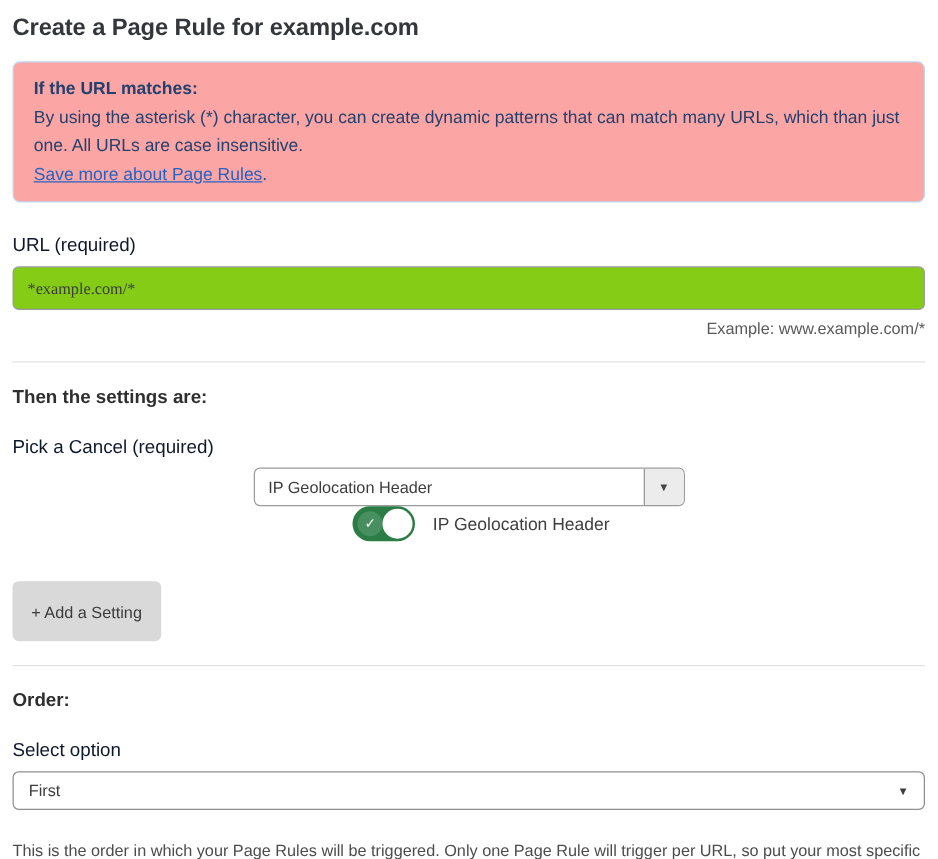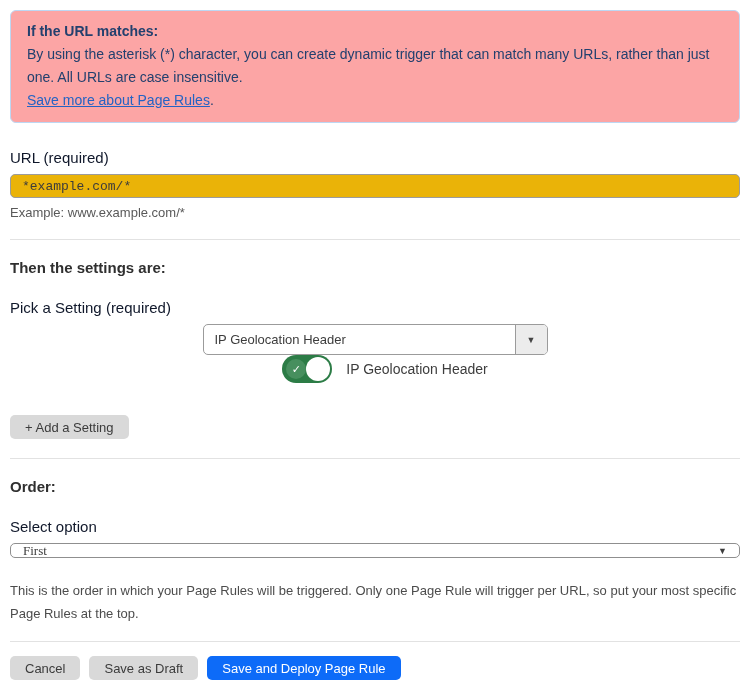--- a/index.html
+++ b/index.html
@@ -43,34 +43,35 @@
   .field-label {
     display: block;
     font-size: 15px;
     color: #0f172a;
     margin: 0 0 8px 0;
   }
   .hint {
     font-size: 13px;
     color: #595959;
     margin-top: 7px;
+    text-align: right;
   }
 
   
   .text-input {
     width: 100%;
-    height: 24px;
+    height: 35px;
     border: 1px solid #9b9b9b;
     border-radius: 5px;
     padding: 0 11px;
     font-size: 13px;
     color: #3c3c3c;
-    font-family: Liberation Mono, monospace;
+    font-family: Liberation Serif, serif;
     outline: none;
-    background: #eab308;
+    background: #84cc16;
   }
 
   .divider {
     border: 0;
     border-top: 1px solid #e2e2e2;
     margin: 19px 0;
   }
 
   .section-heading {
     font-size: 15px;
@@ -143,83 +144,83 @@
   }
   .toggle-label {
     font-size: 14px;
     color: #3d3d3d;
     margin-left: 14px;
   }
 
   
   .select {
     width: 100%;
-    height: 15px;
+    height: 31px;
     border: 1px solid #8f8f8f;
     border-radius: 5px;
     background: #fff;
     display: flex;
     align-items: center;
     justify-content: space-between;
     padding: 0 12px;
     font-size: 13px;
     color: #3c3c3c;
     cursor: pointer;
-    font-family: Liberation Serif, serif;
   }
   .select-arrow { font-size: 9px; color: #3c3c3c; }
 
   .help-text {
     font-size: 13px;
     color: #4c4c4c;
     line-height: 23px;
     margin-top: 21px;
   }
 
   
   .btn {
     display: inline-flex;
     align-items: center;
     justify-content: center;
-    height: 24px;
+    height: 48px;
     padding: 0 15px;
     border-radius: 5px;
     border: none;
     font-size: 13px;
     font-family: inherit;
     cursor: pointer;
     white-space: nowrap;
   }
   .btn-gray { background: #d9d9d9; color: #3b3b3b; }
   .btn-blue { background: #0d6bf8; color: #ffffff; }
   .add-setting-btn { margin-top: 32px; }
 
   .btn-row { display: flex; gap: 9px; margin-top: 14px; }
 </style>
 </head>
 <body>
 
 <div class="container">
 
+  <h1 class="page-title">Create a Page Rule for example.com</h1>
 
   <div class="info-box">
     <div class="info-heading">If the URL matches:</div>
-    <div class="info-body">By using the asterisk (*) character, you can create dynamic trigger that can match many URLs, rather than just one. All URLs are case insensitive.</div>
+    <div class="info-body">By using the asterisk (*) character, you can create dynamic patterns that can match many URLs, which than just one. All URLs are case insensitive.</div>
     <div class="info-link-line"><a class="info-link">Save more about Page Rules</a><span class="info-link-suffix">.</span></div>
   </div>
 
   <label class="field-label">URL (required)</label>
   <input class="text-input" type="text" value="*example.com/*" style="">
   <div class="hint">Example: www.example.com/*</div>
 
   <hr class="divider">
 
   <h2 class="section-heading">Then the settings are:</h2>
 
-  <label class="field-label">Pick a Setting (required)</label>
+  <label class="field-label">Pick a Cancel (required)</label>
 
   <div class="combo-row">
     <div class="combo">
       <div class="combo-value">IP Geolocation Header</div>
       <div class="combo-arrow-btn">
         <span>▼</span>
       </div>
     </div>
     <div class="toggle-group">
       <div class="toggle">

